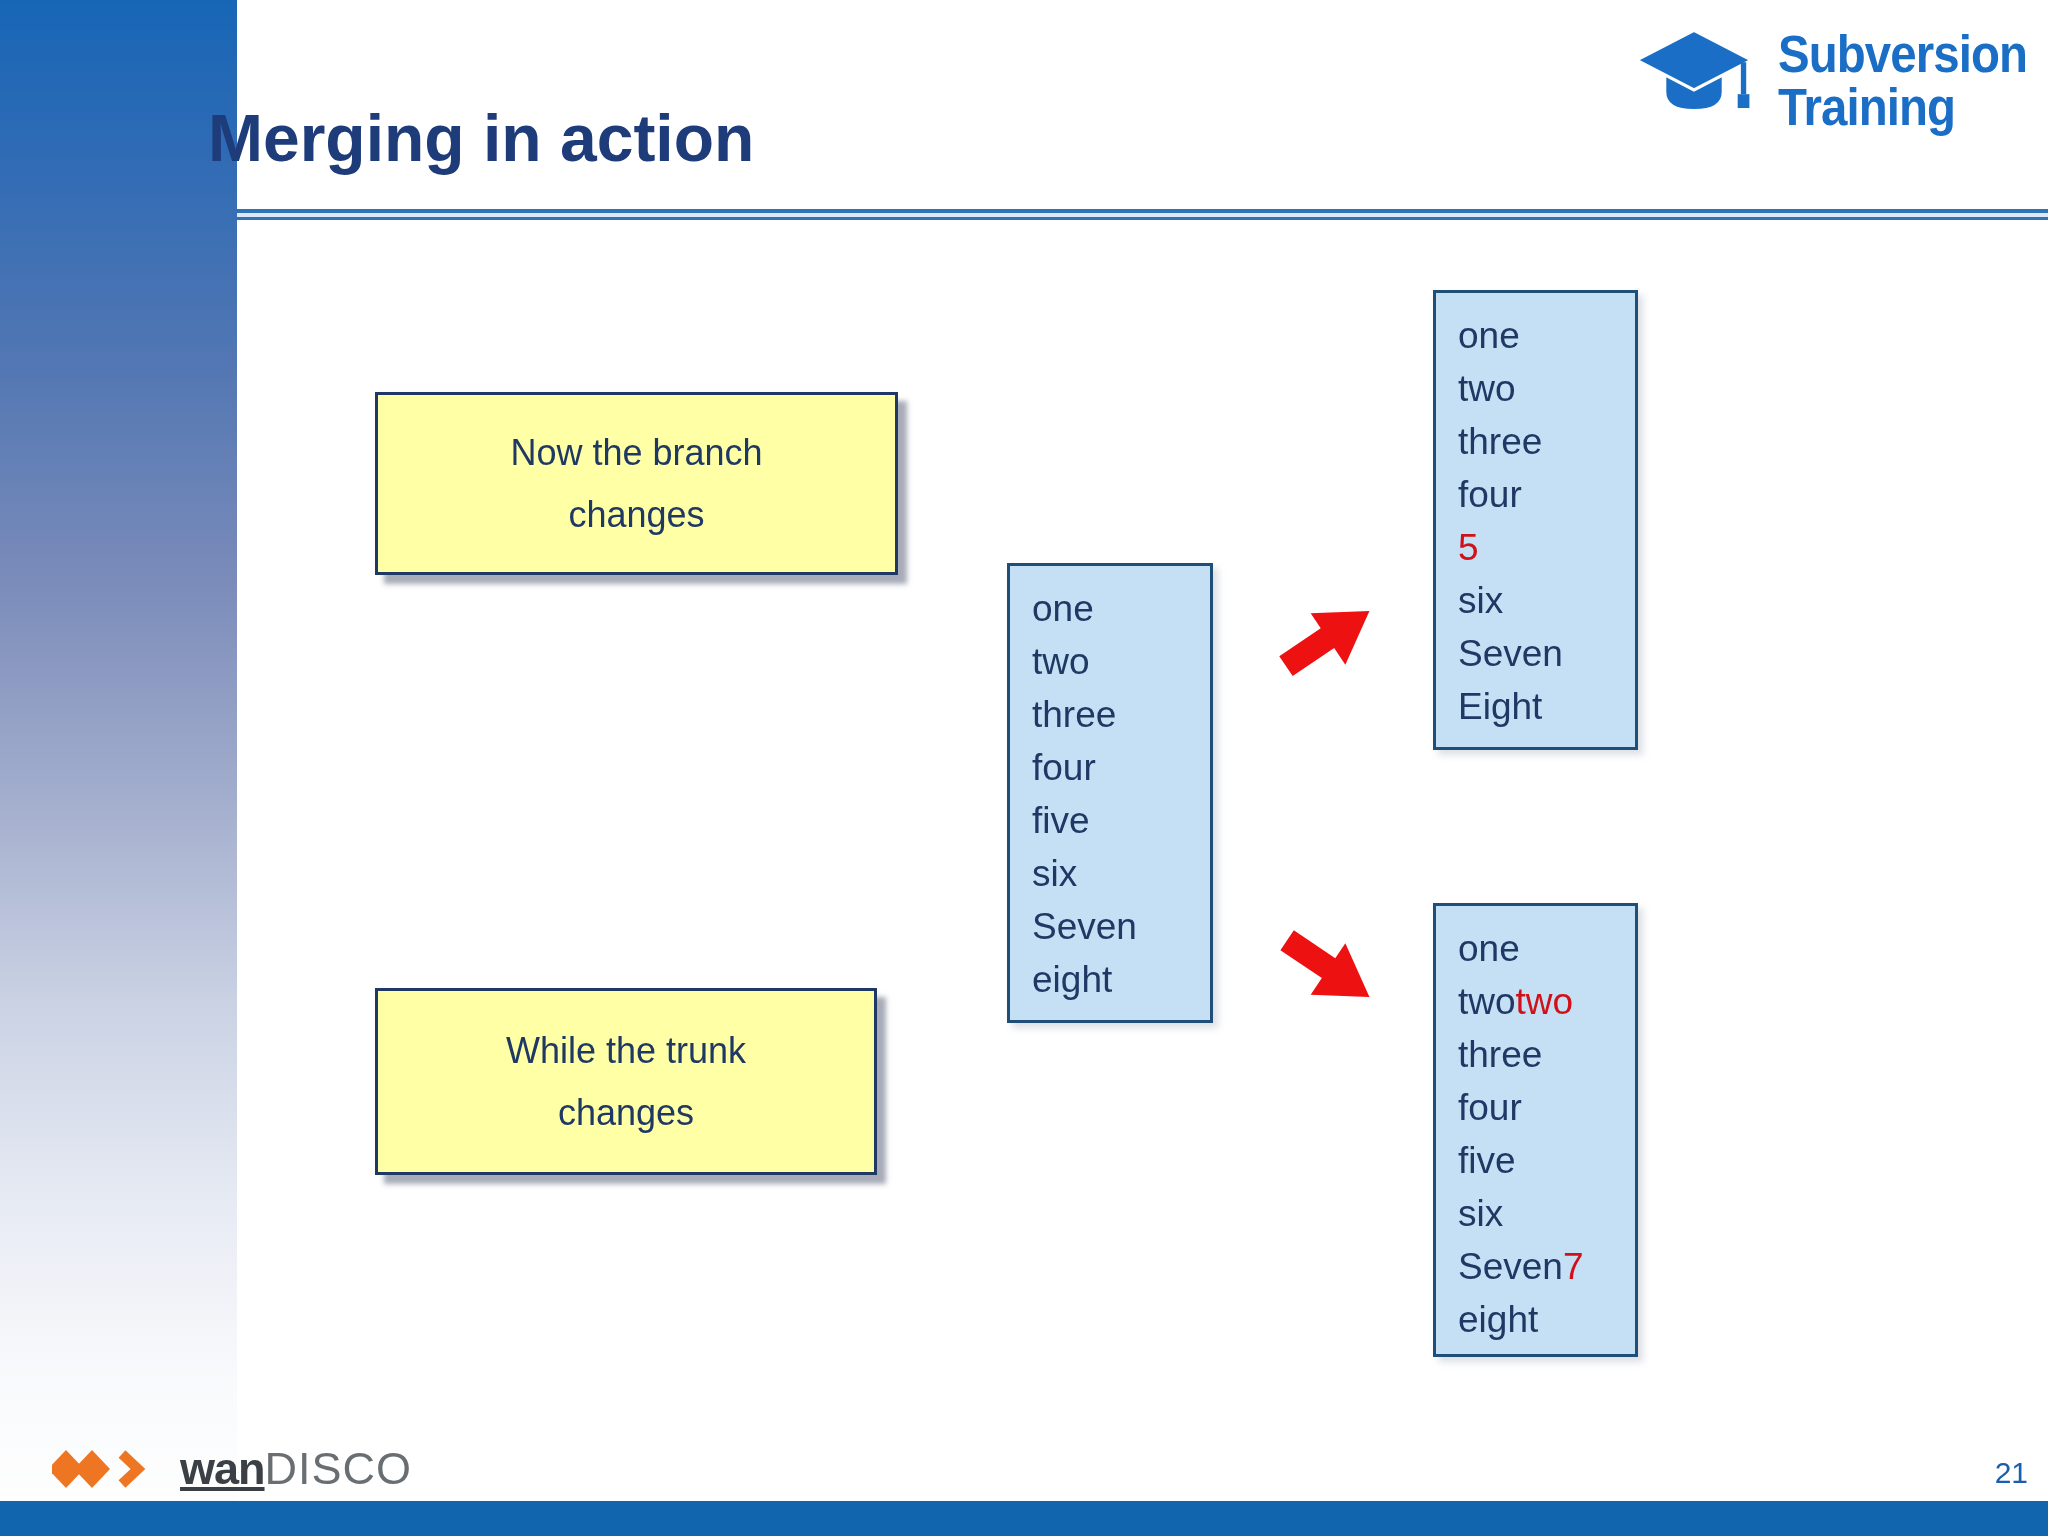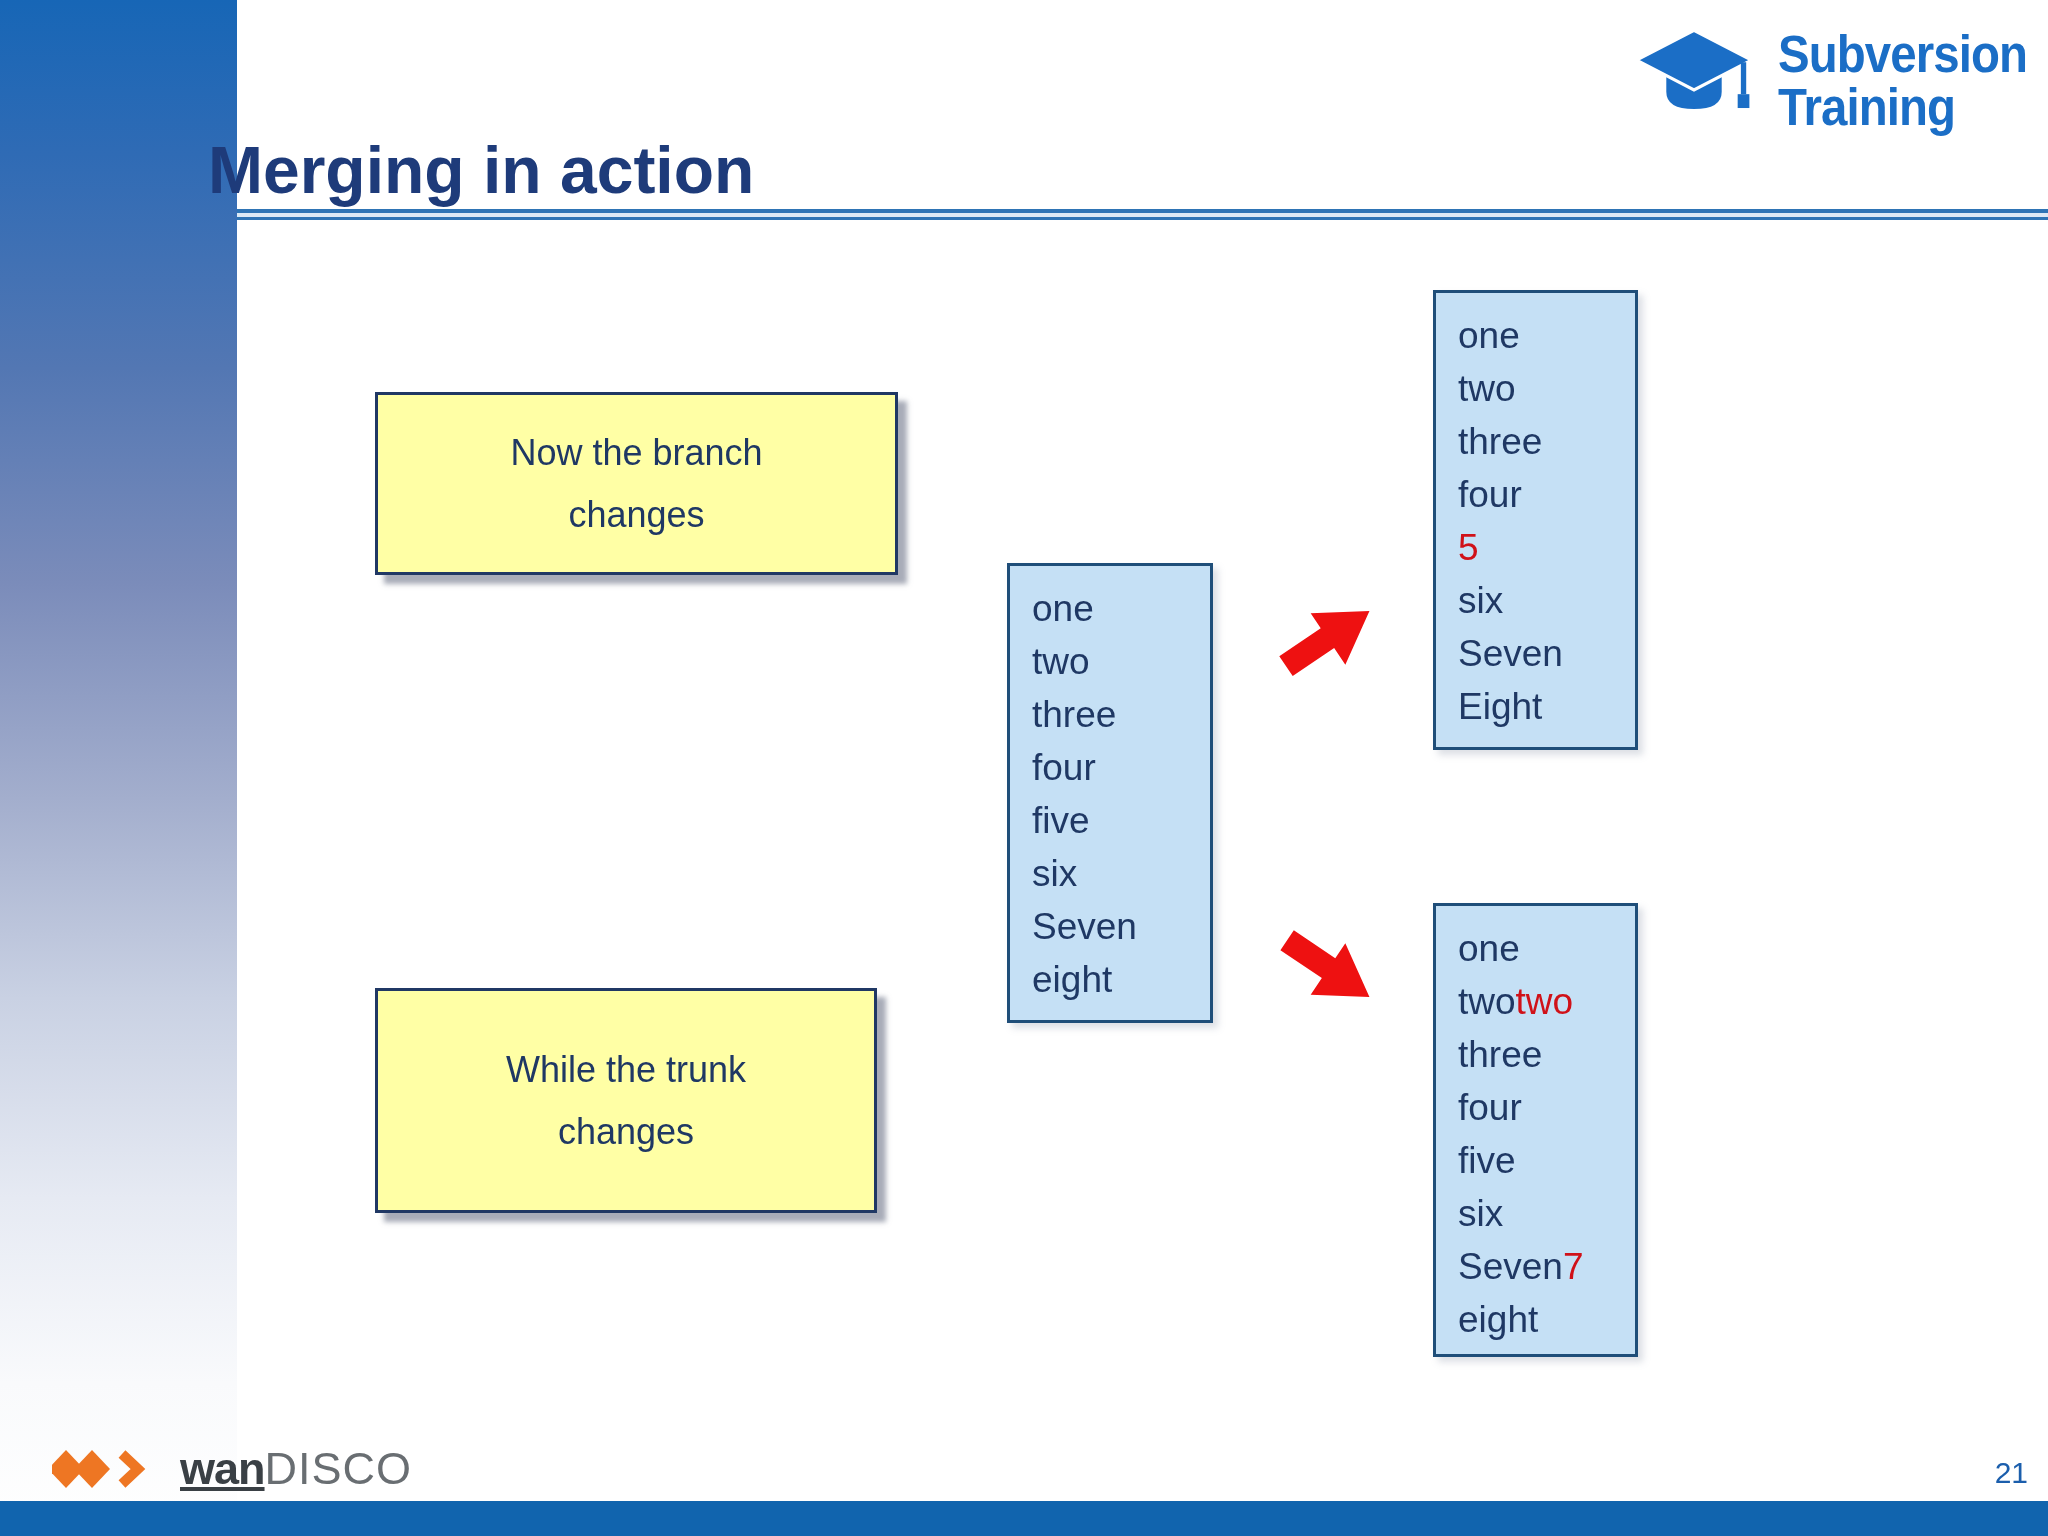--- a/index.html
+++ b/index.html
@@ -12,21 +12,20 @@
   .sidebar{
     position:absolute; left:0; top:0; width:237px; height:1536px;
     background:linear-gradient(180deg,#1766b6 0%,#2f6bb5 10%,#5377b3 24%,
       #7b8cba 38%,#a3aecd 52%,#c9d1e3 65%,#e6eaf3 78%,#f9fafc 90%,#ffffff 100%);
   }
 
   .page-title{
     position:absolute; left:208px; top:98px;
     font-size:66px; font-weight:700; line-height:80px;
     color:var(--title-navy);
-    margin-top:32px;
   }
   .title-rule{
     position:absolute; left:237px; right:0; top:209px; height:11px;
     border-top:4px solid var(--rule-blue);
     border-bottom:3px solid var(--rule-blue);
     background:#dce9f5;
   }
 
   .sv-logo{position:absolute; left:1630px; top:26px; display:flex; align-items:flex-start; gap:20px;}
   .sv-cap{width:128px; height:98px; display:block;}
@@ -37,21 +36,21 @@
   }
 
   .note{
     position:absolute; background:var(--yellow-fill);
     border:3px solid var(--yellow-border);
     box-shadow:9px 9px 5px rgba(96,104,126,.55);
     display:flex; flex-direction:column; justify-content:center;
     font-size:36px; line-height:62px; color:var(--text-navy); text-align:center;
   }
   .note-branch{left:375px; top:392px; width:523px; height:183px;}
-  .note-trunk {left:375px; top:988px; width:502px; height:225px;}
+  .note-trunk {left:375px; top:988px; width:502px; height:187px;}
 
   .file-box{
     position:absolute; background:var(--box-blue-fill);
     border:3px solid var(--box-border);
     color:var(--text-navy); font-size:37px; line-height:53px;
     padding:16px 0 8px 22px;
     box-shadow:5px 5px 7px rgba(130,140,160,.28);
   }
   .file-base  {left:1007px; top:563px; width:206px; height:460px;}
   .file-branch{left:1433px; top:290px; width:205px; height:460px;}

